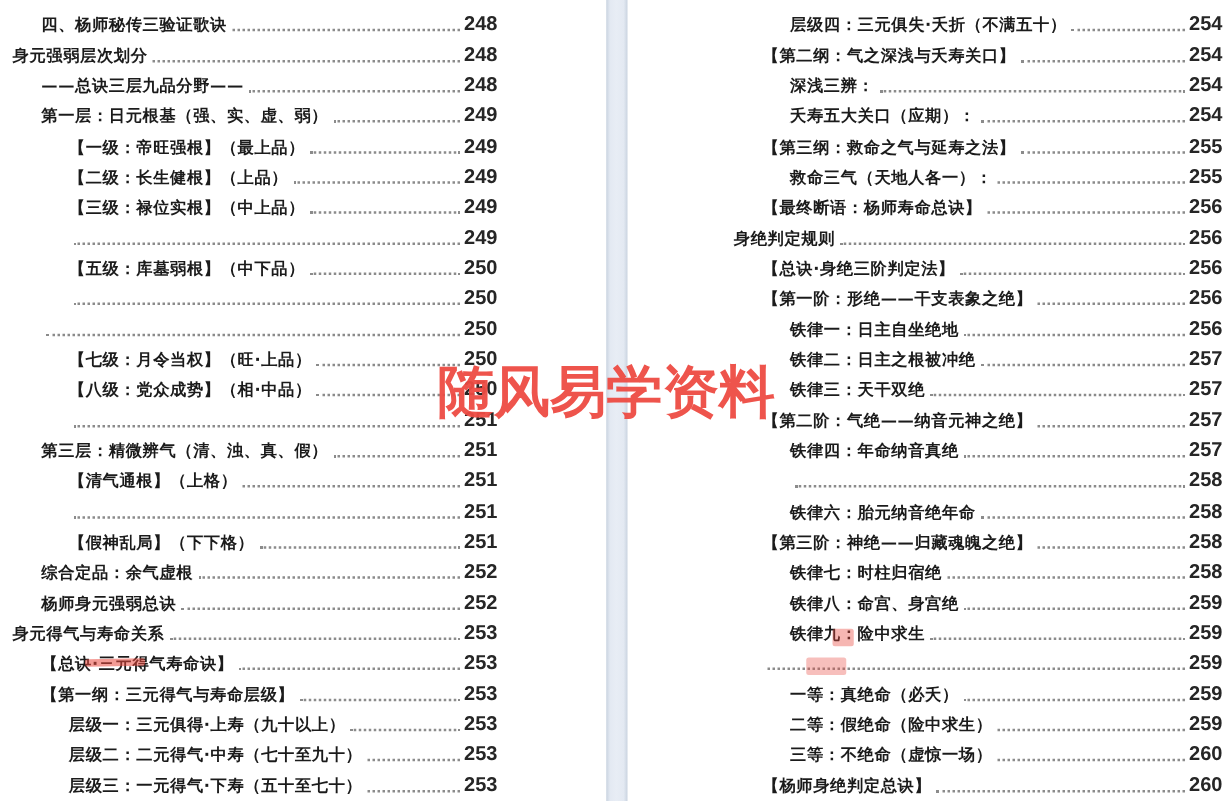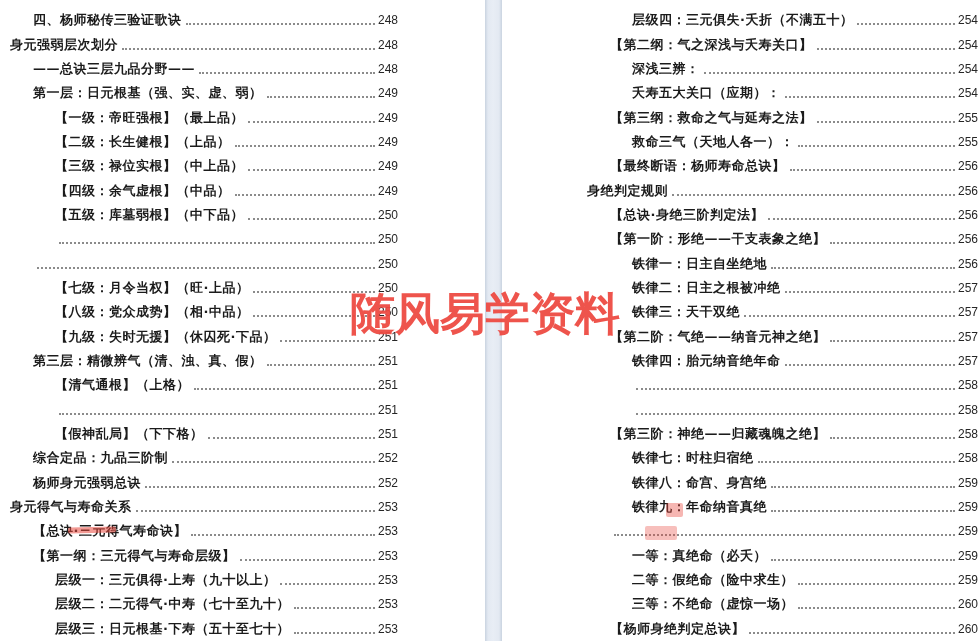--- a/index.html
+++ b/index.html
@@ -48,22 +48,22 @@
   .row .leader {
     flex: 1;
     height: 0;
     margin: 0 3px 0 4px;
     border-bottom: 2px dotted #8b8b8b;
     transform: translateY(4px);
     min-width: 8px;
   }
   .row .pagenum {
     font-family: "Liberation Sans", sans-serif;
-    font-size: 12px;
-    font-weight: 400;
+    font-size: 16px;
+    font-weight: 700;
     color: #262626;
     white-space: nowrap;
   }
   .ind0 { padding-left: 0; }
   .ind1 { padding-left: 23px; }
   .ind2 { padding-left: 45px; text-align: center; }
   #watermark {
     position: absolute;
     left: 350px;
     top: 291px;
@@ -121,21 +121,20 @@
     <span class="title">【二级：长生健根】（上品）</span>
     <span class="leader"></span>
     <span class="pagenum">249</span>
   </div>
       <div class="row ind2">
     <span class="title">【三级：禄位实根】（中上品）</span>
     <span class="leader"></span>
     <span class="pagenum">249</span>
   </div>
       <div class="row ind2">
-    <span class="title">【四级：余气虚根】（中品）</span>
     <span class="leader"></span>
     <span class="pagenum">249</span>
   </div>
       <div class="row ind2">
     <span class="title">【五级：库墓弱根】（中下品）</span>
     <span class="leader"></span>
     <span class="pagenum">250</span>
   </div>
       <div class="row ind2">
     <span class="leader"></span>
@@ -149,21 +148,20 @@
     <span class="title">【七级：月令当权】（旺·上品）</span>
     <span class="leader"></span>
     <span class="pagenum">250</span>
   </div>
       <div class="row ind2">
     <span class="title">【八级：党众成势】（相·中品）</span>
     <span class="leader"></span>
     <span class="pagenum">250</span>
   </div>
       <div class="row ind2">
-    <span class="title">【九级：失时无援】（休囚死·下品）</span>
     <span class="leader"></span>
     <span class="pagenum">251</span>
   </div>
       <div class="row ind1">
     <span class="title">第三层：精微辨气（清、浊、真、假）</span>
     <span class="leader"></span>
     <span class="pagenum">251</span>
   </div>
       <div class="row ind2">
     <span class="title">【清气通根】（上格）</span>
@@ -173,21 +171,21 @@
       <div class="row ind2">
     <span class="leader"></span>
     <span class="pagenum">251</span>
   </div>
       <div class="row ind2">
     <span class="title">【假神乱局】（下下格）</span>
     <span class="leader"></span>
     <span class="pagenum">251</span>
   </div>
       <div class="row ind1">
-    <span class="title">综合定品：九品三阶制</span>
+    <span class="title">综合定品：余气虚根</span>
     <span class="leader"></span>
     <span class="pagenum">252</span>
   </div>
       <div class="row ind1">
     <span class="title">杨师身元强弱总诀</span>
     <span class="leader"></span>
     <span class="pagenum">252</span>
   </div>
       <div class="row ind0">
     <span class="title">身元得气与寿命关系</span>
@@ -208,21 +206,21 @@
     <span class="title">层级一：三元俱得·上寿（九十以上）</span>
     <span class="leader"></span>
     <span class="pagenum">253</span>
   </div>
       <div class="row ind2">
     <span class="title">层级二：二元得气·中寿（七十至九十）</span>
     <span class="leader"></span>
     <span class="pagenum">253</span>
   </div>
       <div class="row ind2">
-    <span class="title">层级三：日元根基·下寿（五十至七十）</span>
+    <span class="title">层级三：一元得气·下寿（五十至七十）</span>
     <span class="leader"></span>
     <span class="pagenum">253</span>
   </div>
     </div>
 
   <div class="page-divider"></div>
 
   <div class="toc-page right" id="right-page">
       <div class="row ind2">
     <span class="title">层级四：三元俱失·夭折（不满五十）</span>
@@ -288,49 +286,50 @@
     <span class="title">铁律三：天干双绝</span>
     <span class="leader"></span>
     <span class="pagenum">257</span>
   </div>
       <div class="row ind1">
     <span class="title">【第二阶：气绝——纳音元神之绝】</span>
     <span class="leader"></span>
     <span class="pagenum">257</span>
   </div>
       <div class="row ind2">
-    <span class="title">铁律四：胎元纳音绝年命</span>
+    <span class="title">铁律四：年命纳音真绝</span>
     <span class="leader"></span>
     <span class="pagenum">257</span>
   </div>
       <div class="row ind2">
     <span class="leader"></span>
     <span class="pagenum">258</span>
   </div>
       <div class="row ind2">
+    <span class="title">铁律六：胎元纳音绝年命</span>
     <span class="leader"></span>
     <span class="pagenum">258</span>
   </div>
       <div class="row ind1">
     <span class="title">【第三阶：神绝——归藏魂魄之绝】</span>
     <span class="leader"></span>
     <span class="pagenum">258</span>
   </div>
       <div class="row ind2">
     <span class="title">铁律七：时柱归宿绝</span>
     <span class="leader"></span>
     <span class="pagenum">258</span>
   </div>
       <div class="row ind2">
     <span class="title">铁律八：命宫、身宫绝</span>
     <span class="leader"></span>
     <span class="pagenum">259</span>
   </div>
       <div class="row ind2">
-    <span class="title">铁律九：年命纳音真绝</span>
+    <span class="title">铁律九：险中求生</span>
     <span class="leader"></span>
     <span class="pagenum">259</span>
   </div>
       <div class="row ind1">
     <span class="leader"></span>
     <span class="pagenum">259</span>
   </div>
       <div class="row ind2">
     <span class="title">一等：真绝命（必夭）</span>
     <span class="leader"></span>

